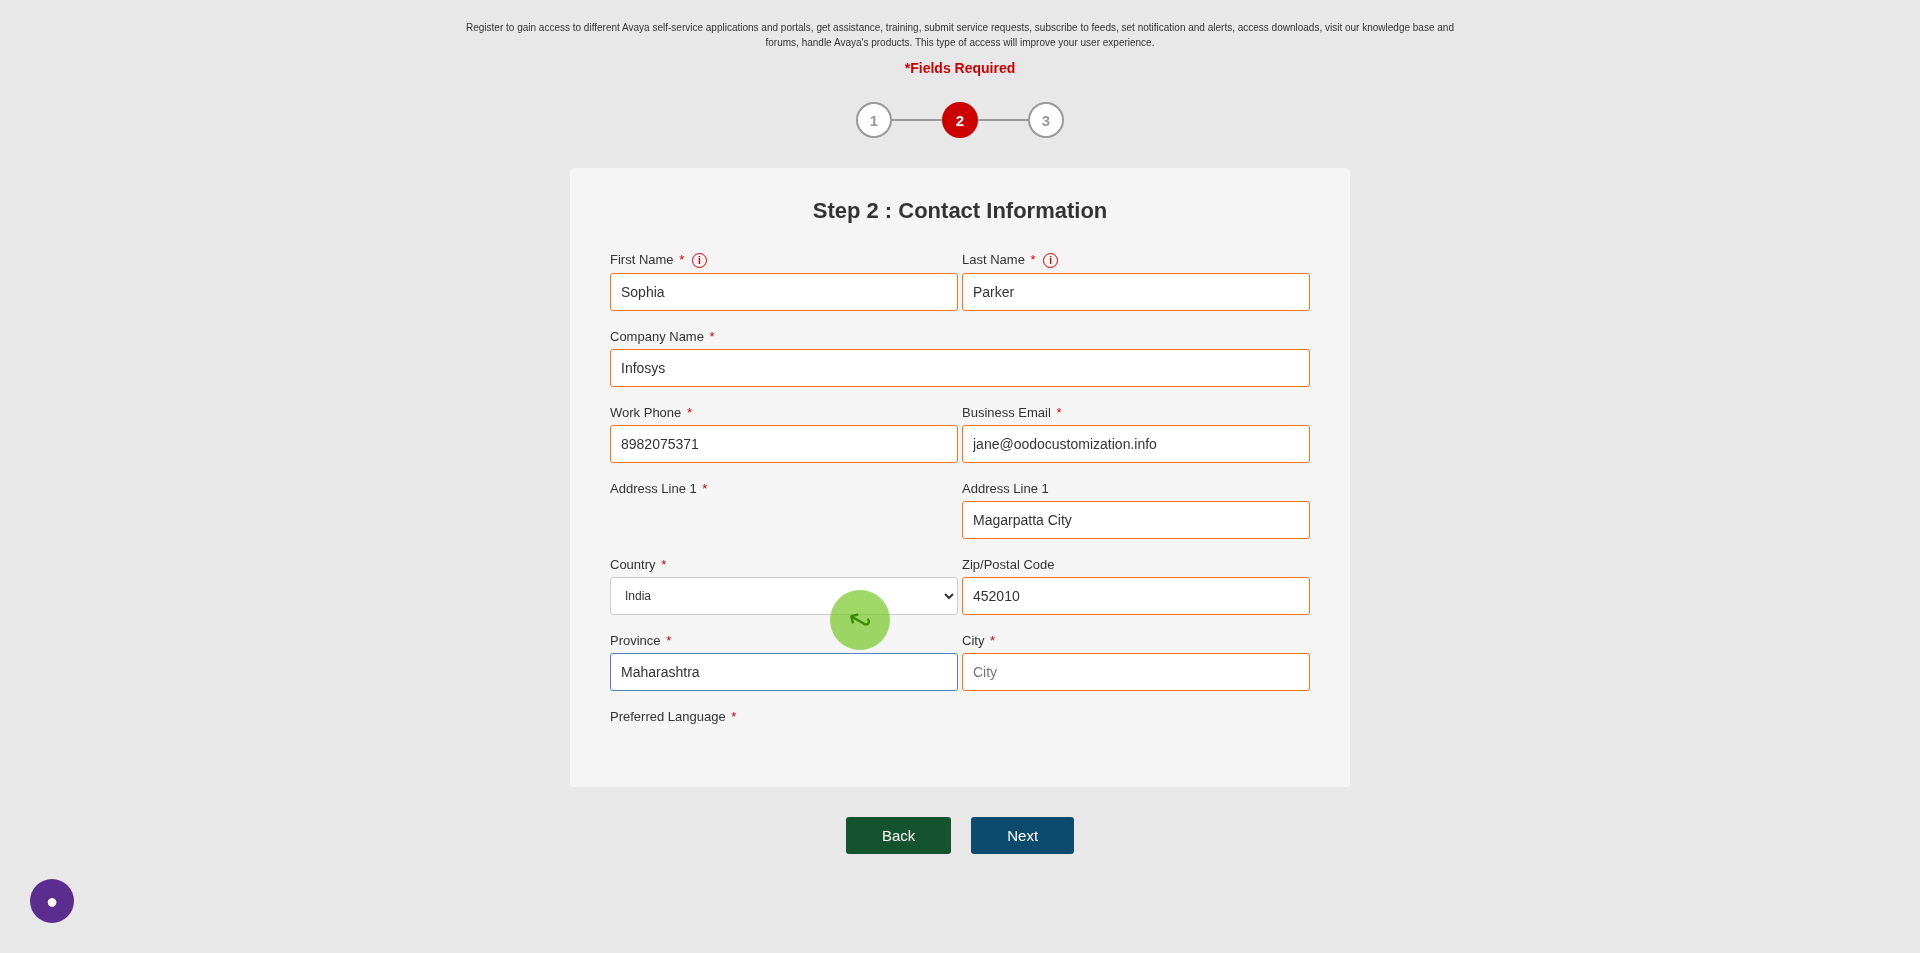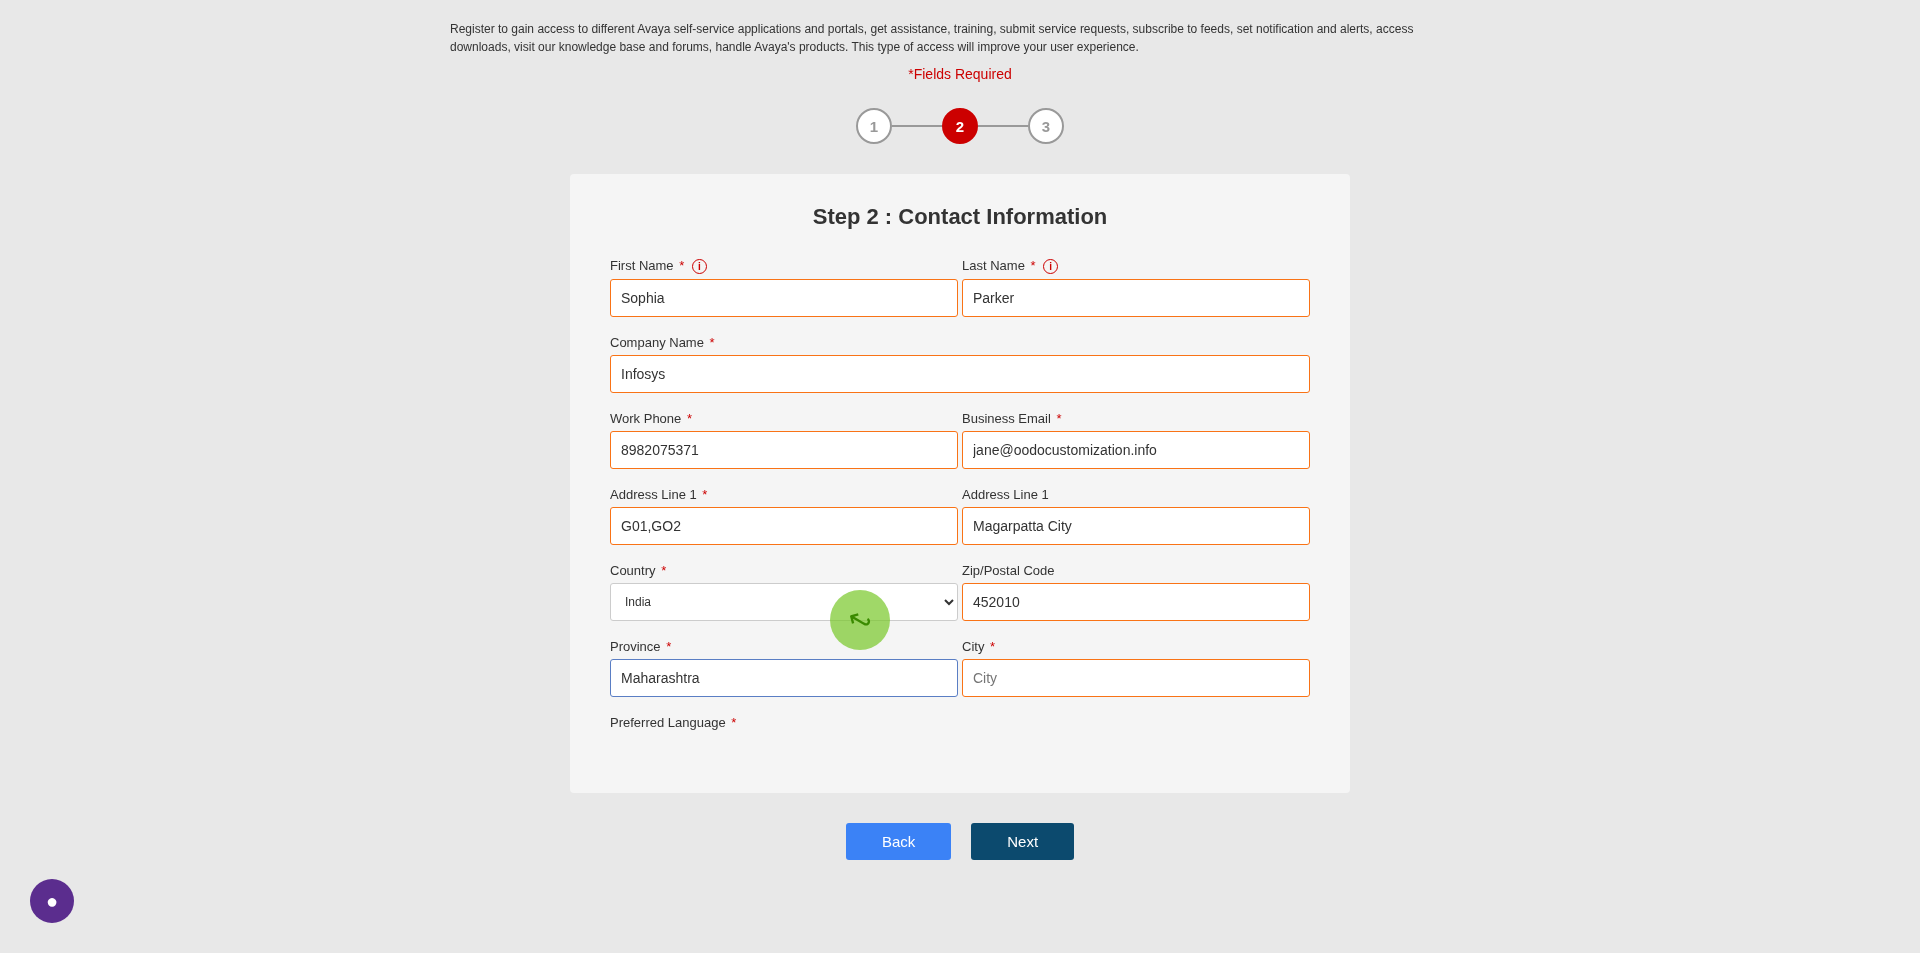--- a/index.html
+++ b/index.html
@@ -17,33 +17,34 @@
       min-height: 953px;
       background: #e8e8e8;
       display: flex;
       flex-direction: column;
       align-items: center;
       padding: 0 0 60px 0;
       position: relative;
     }
 
     .top-description {
+      text-align: center;
       max-width: 1100px;
       padding: 20px 40px 10px;
-      font-size: 12px;
+      font-size: 10px;
       color: #333;
       line-height: 1.5;
     }
 
     .required-note {
       color: #c00;
       font-size: 14px;
       text-align: left;
       margin-bottom: 16px;
-      font-weight: 400;
+      font-weight: 700;
     }
 
     .stepper {
       display: flex;
       align-items: center;
       justify-content: center;
       margin: 10px 0 30px;
     }
 
     .step-circle {
@@ -157,21 +158,21 @@
     }
 
     .button-row {
       display: flex;
       justify-content: center;
       gap: 20px;
       margin-top: 30px;
     }
 
     .btn-back {
-      background: #3b82f6;
+      background: #14532d;
       color: #fff;
       border: none;
       padding: 10px 36px;
       font-size: 15px;
       border-radius: 3px;
       cursor: pointer;
     }
 
     .btn-next {
       background: #0c4a6e;
@@ -297,21 +298,20 @@
         <input class="form-input" type="text" value="jane@oodocustomization.info" style="">
       </div>
     </div>
 
     <div class="form-row">
       <div class="form-group">
         <label class="form-label">
           <span>Address Line 1</span>
           <span class="required-star">*</span>
         </label>
-        <input class="form-input" type="text" value="G01,GO2" style="">
       </div>
       <div class="form-group">
         <label class="form-label">
           <span>Address Line 1</span>
         </label>
         <input class="form-input" type="text" value="Magarpatta City" style="">
       </div>
     </div>
 
     <div class="form-row">

